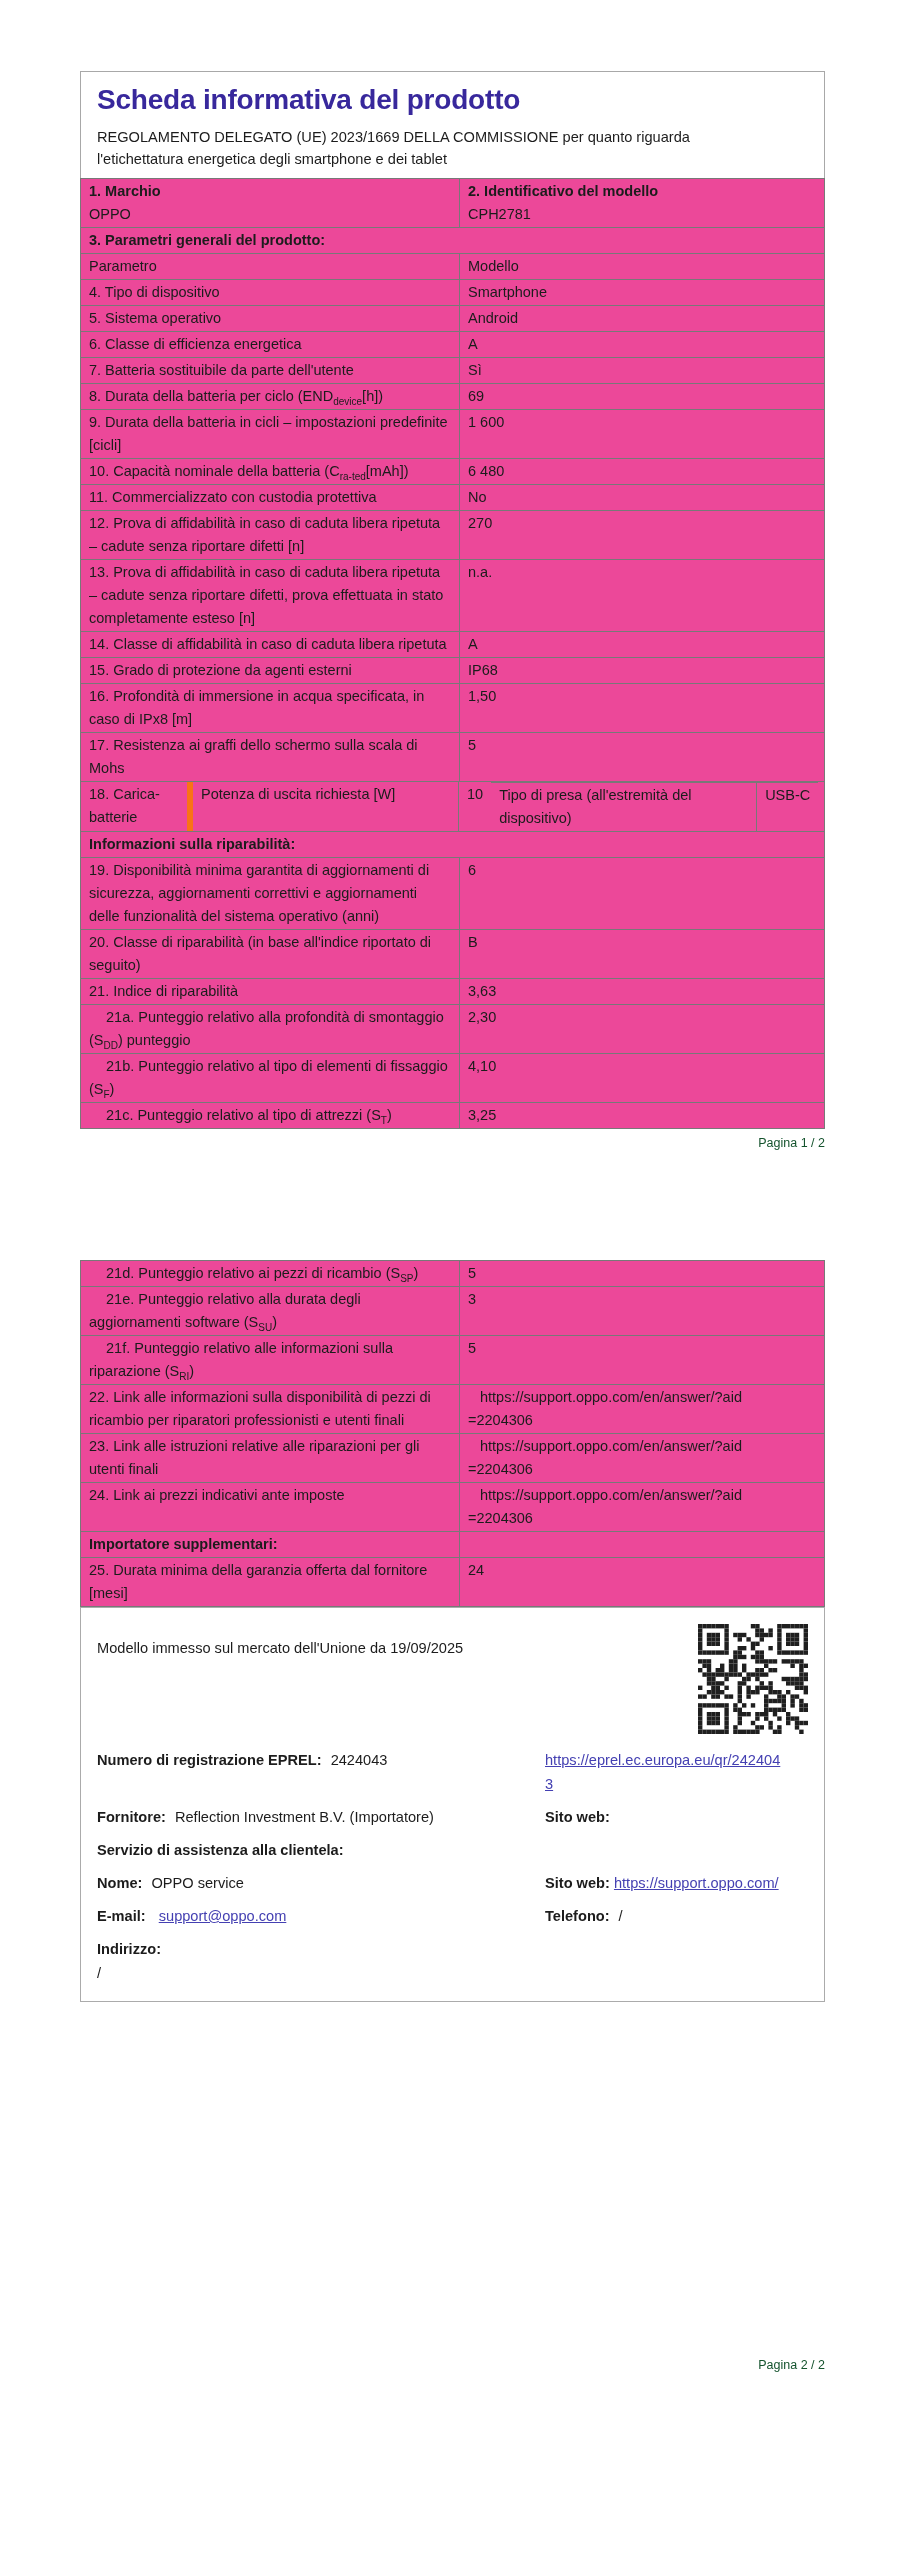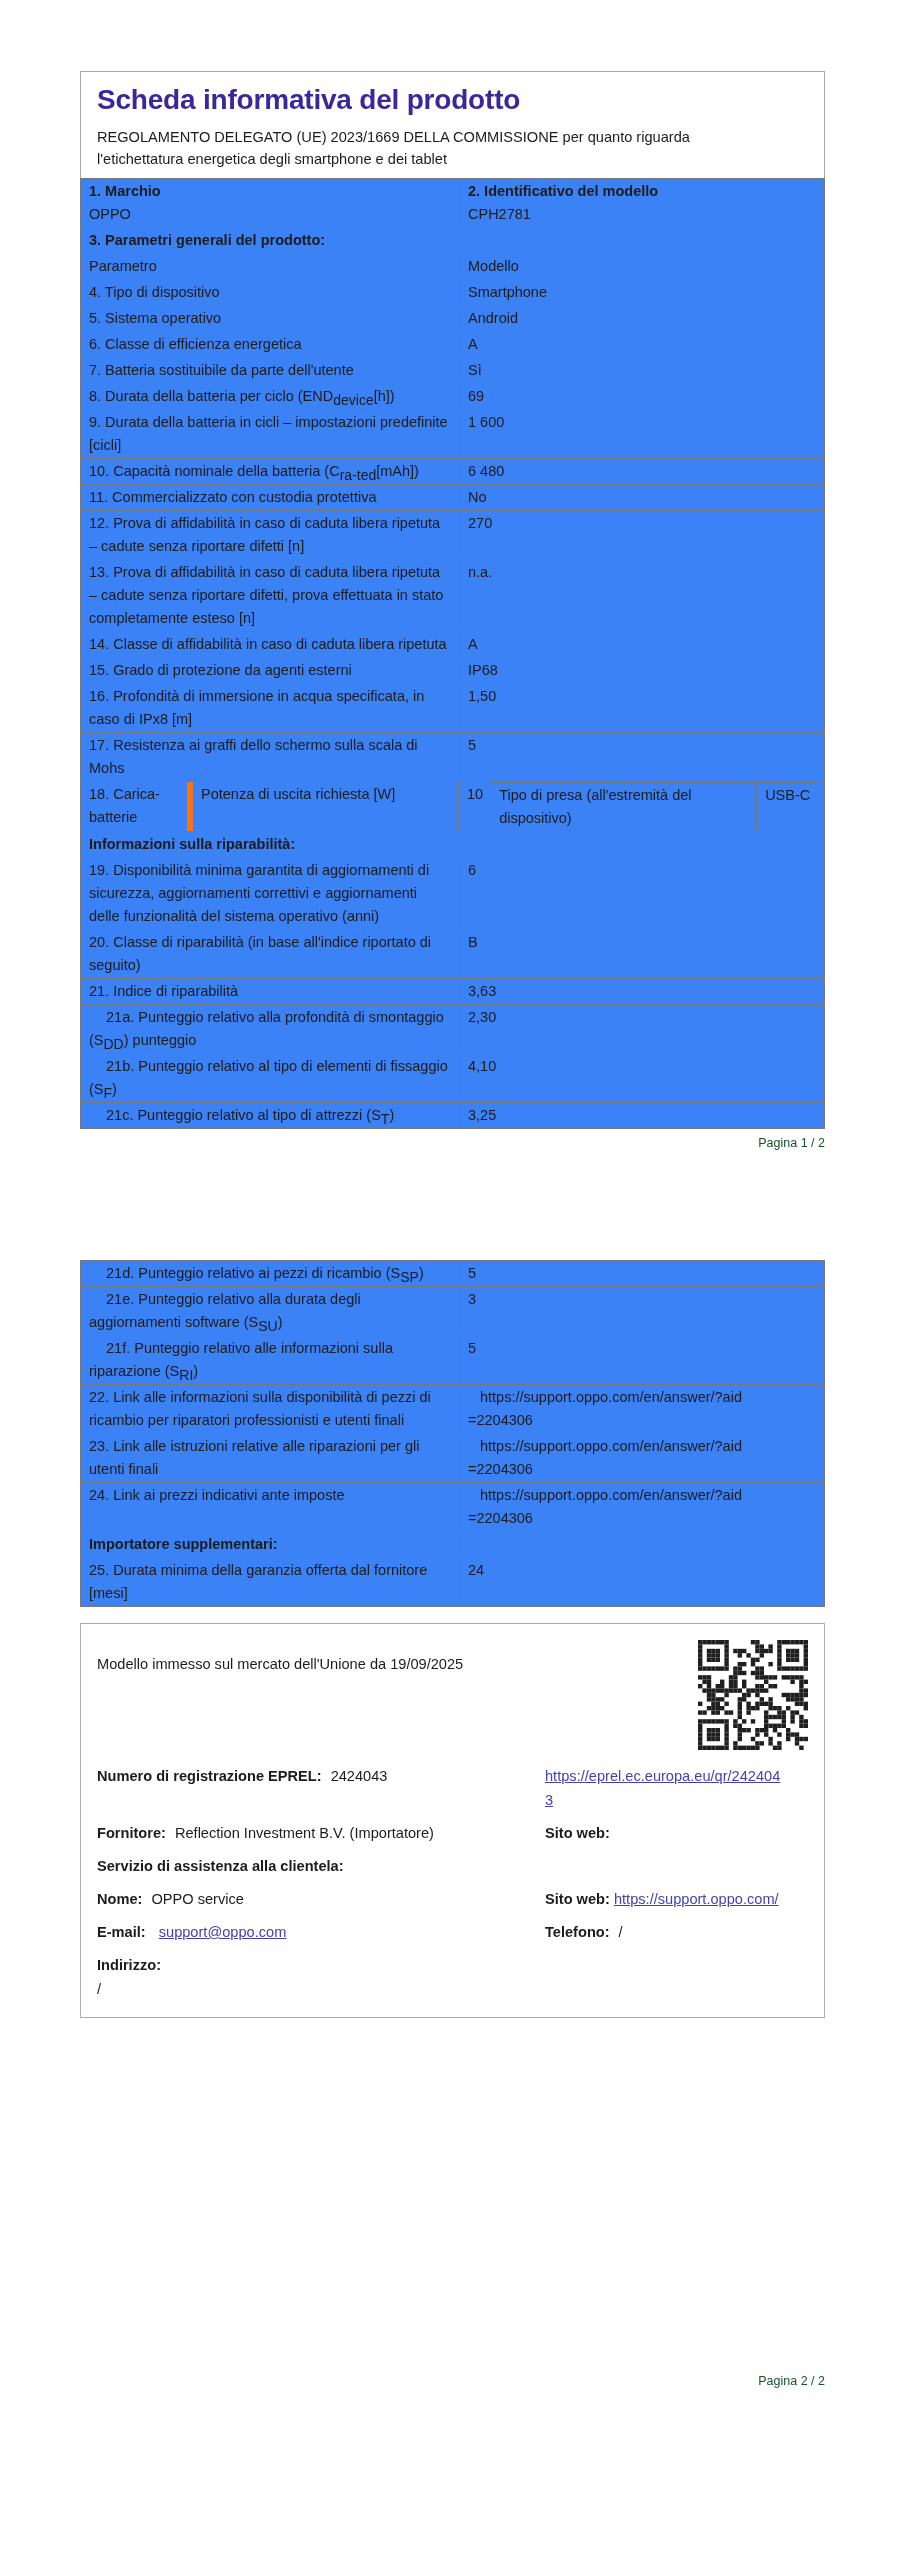--- a/index.html
+++ b/index.html
@@ -7,44 +7,44 @@
     width:906px;height:2560px;overflow:hidden;background:#ffffff;
     font-family:"Liberation Sans", sans-serif;color:#1c1c1c;
     position:relative;
   }
   .sheet{position:absolute;left:80px;top:71px;width:745px;}
   
   .titlebox{border:1px solid #a8a8a8;border-bottom:none;padding:12px 16px 8px;box-sizing:border-box;}
   .doc-title{font-size:28px;font-weight:700;color:#38289c;margin:0 0 10px;letter-spacing:-0.2px;}
   .reg{font-size:14.6px;line-height:22px;margin:0;max-width:648px;color:#1c1c1c;}
   
-  .tbl{border:1px solid #787878;font-size:14.5px;line-height:23px;background:#3b82f6;}
+  .tbl{border:1px solid #787878;font-size:14.5px;line-height:23px;background:#ec4899;}
   .trow{display:flex;border-top:1px solid #787878;}
   .trow:first-child{border-top:none;}
   .cell{padding:1px 8px;box-sizing:border-box;}
   .lab{width:379px;border-right:1px solid #787878;}
   .val{flex:1;}
   .full{width:100%;}
   .b{font-weight:700;}
   .ind{text-indent:17px;}
   .vind{max-width:292px;word-break:break-all;text-indent:12px;}
-  sub{font-size:14px;line-height:1;}
+  sub{font-size:10px;line-height:1;}
   
   .clab{width:112px;border-right:6px solid #f97316;}
   .csub{flex:1;display:flex;flex-direction:row;}
   .subrow{display:flex;}
   .subrow + .subrow{border-top:1px solid #787878;}
   .slab{width:266px;border-right:1px solid #787878;}
   .sval{flex:1;}
   
   .pagenum{font-size:12.5px;color:#14532d;text-align:right;margin-top:7px;}
   .p2{margin-top:356px;}
   .tbl2{margin-top:110px;}
   
-  .footbox{position:relative;border:1px solid #ababab;margin-top:16px;
+  .footbox{position:relative;border:1px solid #ababab;
     padding:28px 16px 16px;font-size:14.6px;line-height:24px;box-sizing:border-box;}
   .fb-top{margin-bottom:88px;}
   .fb-row{display:flex;margin-bottom:9px;}
   .fb-left{width:448px;}
   .fb-right{flex:1;}
   .fb-val{margin-left:9px;}
   a.link{color:#4440b2;text-decoration:underline;cursor:pointer;word-break:break-all;}
   .narrow{max-width:240px;display:inline-block;word-break:break-all;}
   .qr{position:absolute;top:16px;right:16px;width:110px;height:110px;}
   .addr-value{line-height:24px;}

